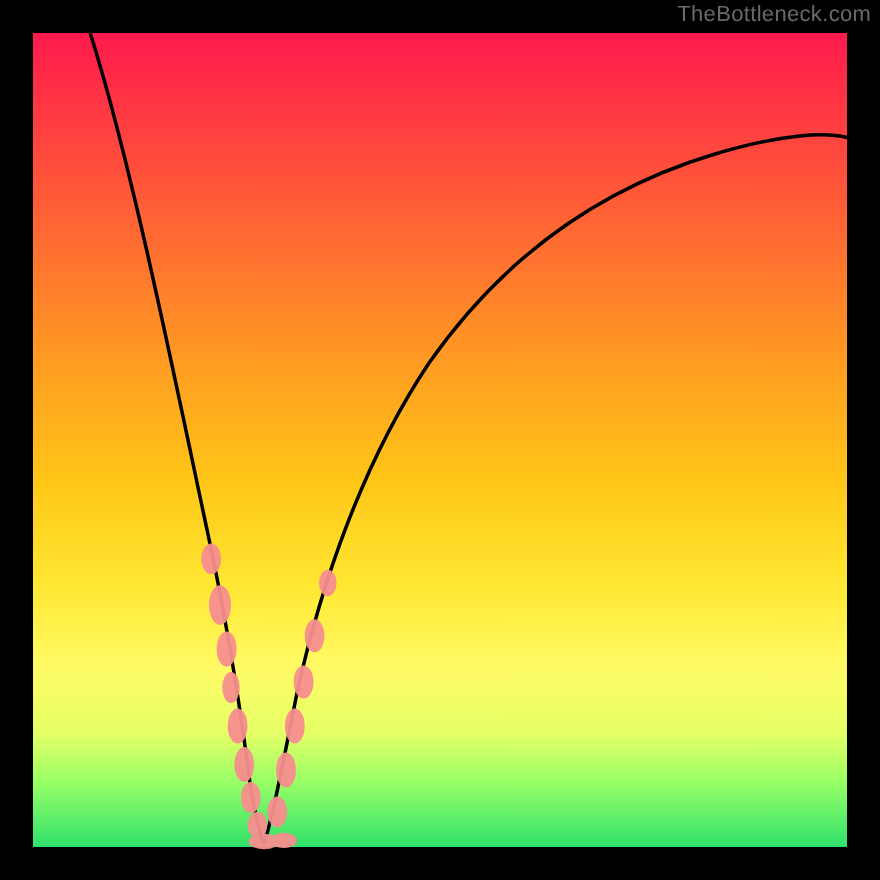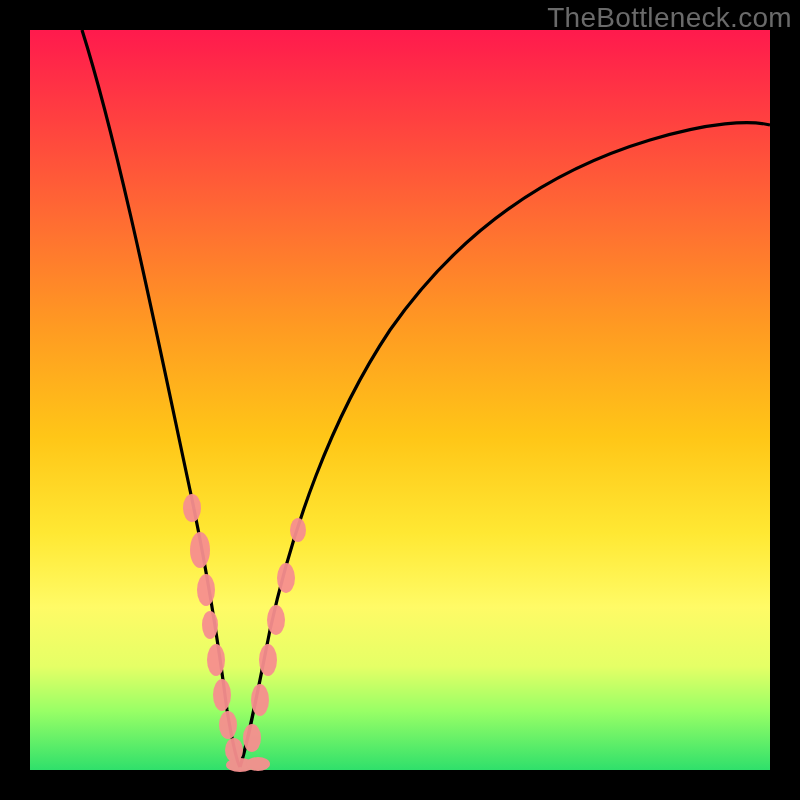--- a/index.html
+++ b/index.html
@@ -37,21 +37,21 @@
       #e5ff66 86%,
       #99ff66 92%,
       #2fe06b 100%
     );
   }
   .watermark {
     position: absolute;
     top: 2px;
     right: 8px;
     color: #6a6a6a;
-    font-size: 28px;
+    font-size: 20px;
     font-weight: 500;
     letter-spacing: 0.3px;
     pointer-events: none;
     user-select: none;
   }
   svg.curve {
     position: absolute;
     left: 0;
     top: 0;
     width: 740px;

